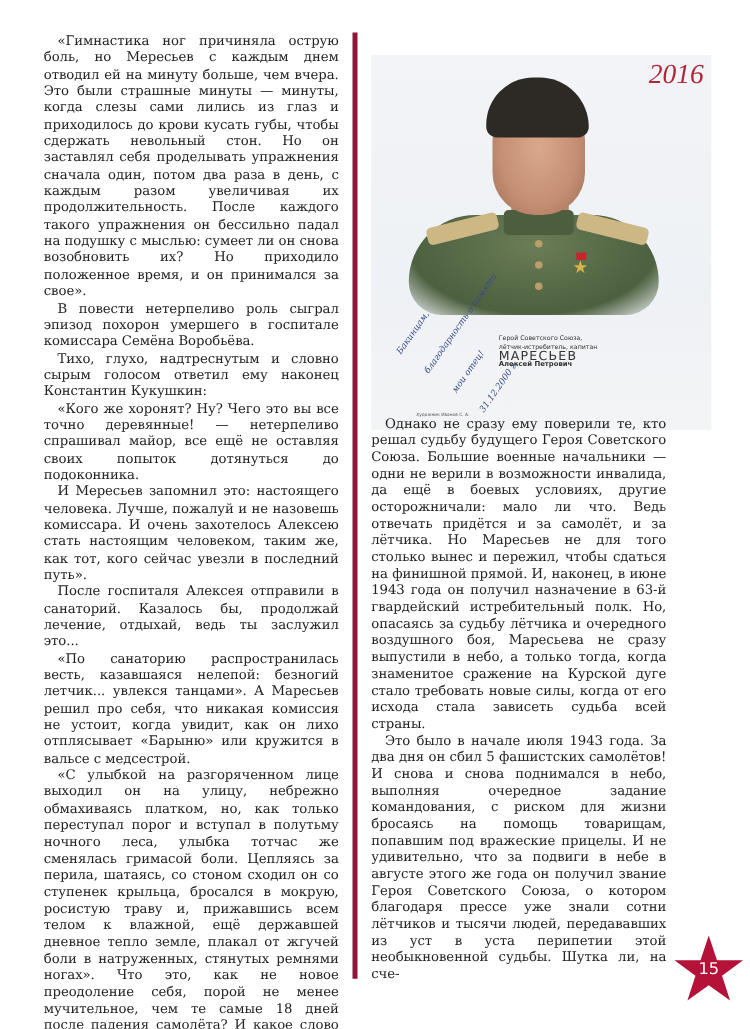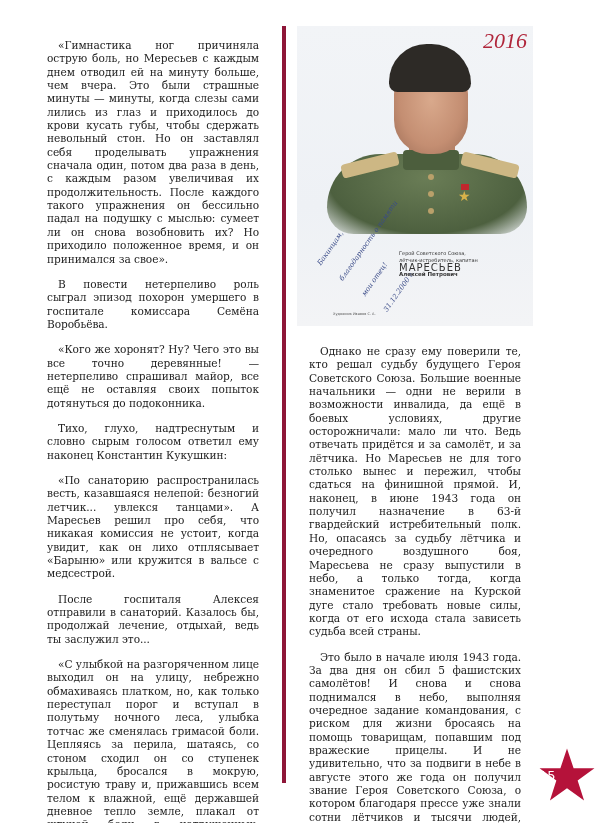--- a/index.html
+++ b/index.html
@@ -4,30 +4,30 @@
 <style>
   html, body { margin: 0; padding: 0; }
   body {
     width: 600px; height: 823px; background: #ffffff; position: relative; overflow: hidden;
     font-family: "DejaVu Serif", "Liberation Serif", serif; color: #222;
   }
   .col {
     position: absolute; font-size: 10.6px; line-height: 13.35px;
     text-align: justify; letter-spacing: -0.05px;
   }
-  .col p { margin: 12px; text-indent: 11px; }
+  .col p { margin: 0; text-indent: 11px; }
   .col p.noindent { text-indent: 0; }
   #col-left { left: 35px; top: 27px; width: 236px; }
   #col-right { left: 297px; top: 333px; width: 236px; }
   .vbar {
     position: absolute; left: 282px; top: 26px; width: 4px; height: 757px;
     background: #8e1638;
   }
   .portrait {
-    position: absolute; left: 297px; top: 26px; width: 236px; height: 300px;
+    position: absolute; left: 297px; top: 44px; width: 272px; height: 300px;
     background: linear-gradient(180deg, #f2f4f7 0%, #eef1f5 60%, #f3f4f6 100%);
     overflow: hidden;
   }
   .year {
     position: absolute; right: 6px; top: 2px; font-style: italic;
     font-family: "Liberation Serif", serif; font-size: 22px; color: #b0263b;
   }
   .hair {
     position: absolute; left: 92px; top: 18px; width: 82px; height: 48px;
     background: #2d2a26; border-radius: 44px 46px 10px 10px;
@@ -71,36 +71,37 @@
   .sig-text span { display: block; }
   .caption {
     position: absolute; left: 102px; top: 224px; font-family: "DejaVu Sans", sans-serif;
     font-size: 5px; color: #333; line-height: 7px;
   }
   .caption .name { font-weight: normal; font-size: 10px; letter-spacing: 1px; }
   .caption .first { font-weight: bold; font-size: 5.5px; }
   .artist { position: absolute; left: 36px; top: 286px; font-size: 3.5px; color: #555; font-family: "DejaVu Sans", sans-serif; }
   .page-star { position: absolute; left: 539px; top: 748px; width: 56px; height: 54px; }
   .page-num {
-    position: absolute; left: 539px; top: 768px; width: 56px; 
+    position: absolute; left: 539px; top: 768px; width: 56px; text-align: center;
     font-family: "DejaVu Sans", sans-serif; font-size: 13px; color: #fff;
   }
 </style>
 </head>
 <body>
 
 <div class="vbar"></div>
 
 <div id="col-left" class="col">
   <p>«Гимнастика ног причиняла острую боль, но Мересьев с каждым днем отводил ей на минуту больше, чем вчера. Это были страшные минуты — минуты, когда слезы сами лились из глаз и приходилось до крови кусать губы, чтобы сдержать невольный стон. Но он заставлял себя проделывать упражнения сначала один, потом два раза в день, с каждым разом увеличивая их продолжительность. После каждого такого упражнения он бессильно падал на подушку с мыслью: сумеет ли он снова возобновить их? Но приходило положенное время, и он принимался за свое».</p>
   <p>В повести нетерпеливо роль сыграл эпизод похорон умершего в госпитале комиссара Семёна Воробьёва.</p>
+  <p>Тихо, глухо, надтреснутым и словно сырым голосом ответил ему наконец Константин Кукушкин:</p>
   <p>«Кого же хоронят? Ну? Чего это вы все точно деревянные! — нетерпеливо спрашивал майор, все ещё не оставляя своих попыток дотянуться до подоконника.</p>
-  <p>Тихо, глухо, надтреснутым и словно сырым голосом ответил ему наконец Константин Кукушкин:</p>
+  <p>И Мересьев запомнил это: настоящего человека. Лучше, пожалуй и не назовешь комиссара. И очень захотелось Алексею стать настоящим человеком, таким же, как тот, кого сейчас увезли в последний путь».</p>
+  <p>После госпиталя Алексея отправили в санаторий. Казалось бы, продолжай лечение, отдыхай, ведь ты заслужил это...</p>
   <p>«По санаторию распространилась весть, казавшаяся нелепой: безногий летчик... увлекся танцами». А Маресьев решил про себя, что никакая комиссия не устоит, когда увидит, как он лихо отплясывает «Барыню» или кружится в вальсе с медсестрой.</p>
-  <p>После госпиталя Алексея отправили в санаторий. Казалось бы, продолжай лечение, отдыхай, ведь ты заслужил это...</p>
   <p>«С улыбкой на разгоряченном лице выходил он на улицу, небрежно обмахиваясь платком, но, как только переступал порог и вступал в полутьму ночного леса, улыбка тотчас же сменялась гримасой боли. Цепляясь за перила, шатаясь, со стоном сходил он со ступенек крыльца, бросался в мокрую, росистую траву и, прижавшись всем телом к влажной, ещё державшей дневное тепло земле, плакал от жгучей боли в натруженных, стянутых ремнями ногах». Что это, как не новое преодоление себя, порой не менее мучительное, чем те самые 18 дней после падения самолёта? И какое слово может выразить всё это? Мы знаем его: подвиг.</p>
 
 </div>
 
 <div class="portrait">
   <div class="year">2016</div>
   <div class="tunic"></div>
   <div class="shoulder-l"></div>
   <div class="shoulder-r"></div>
   <div class="neck"></div>

